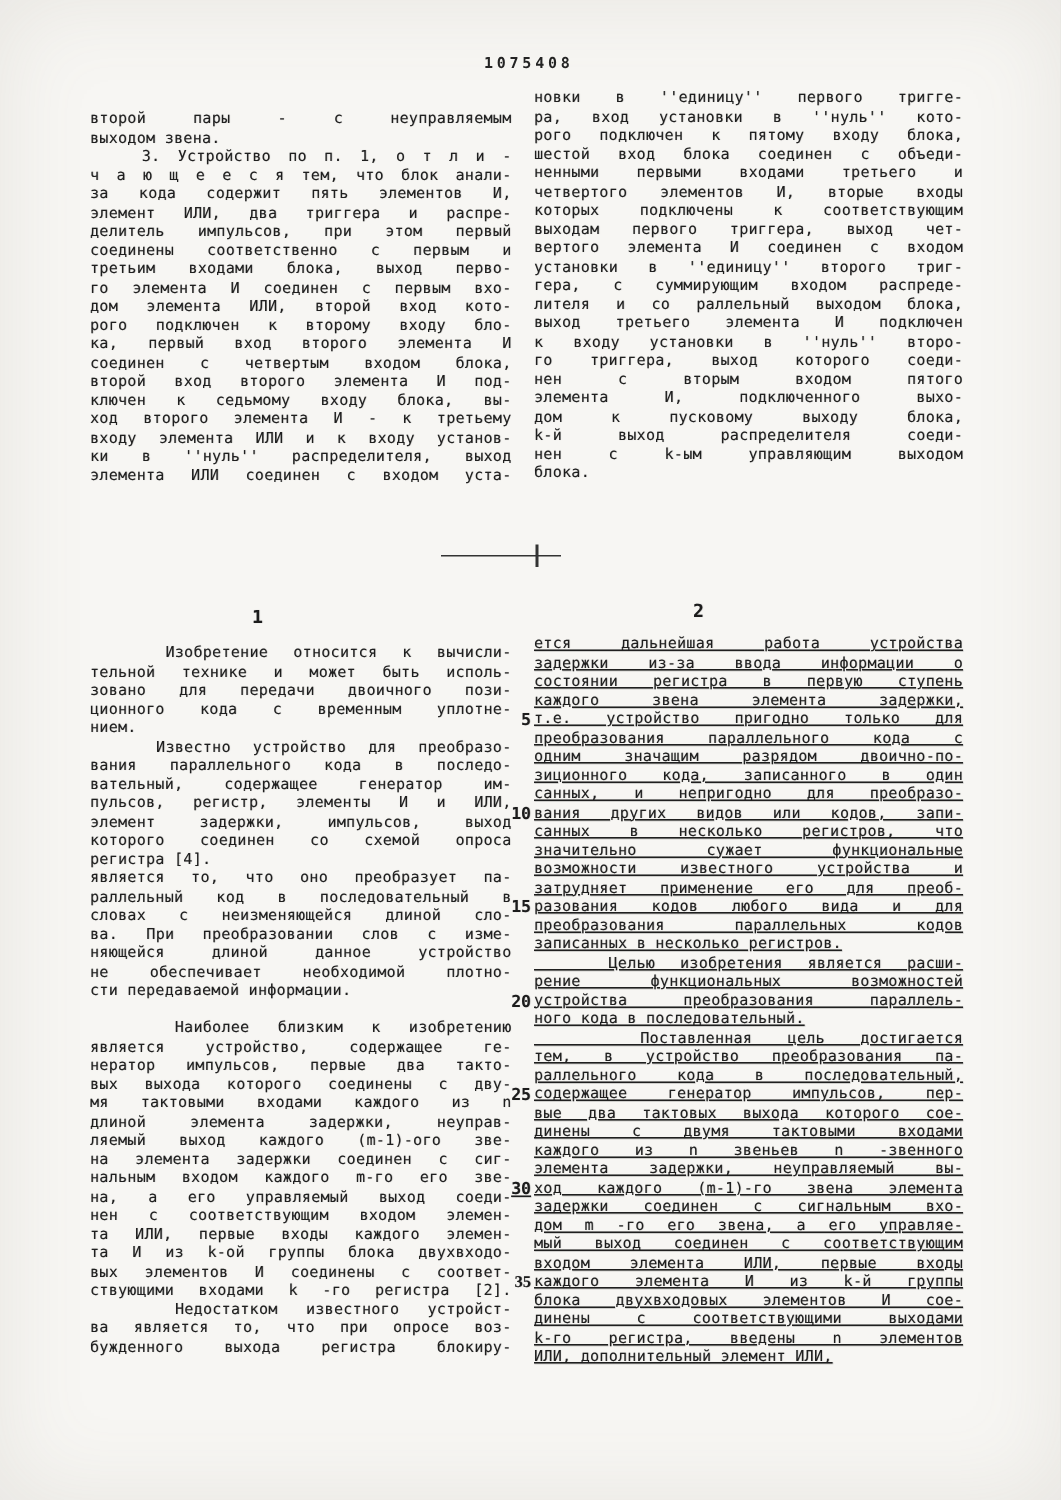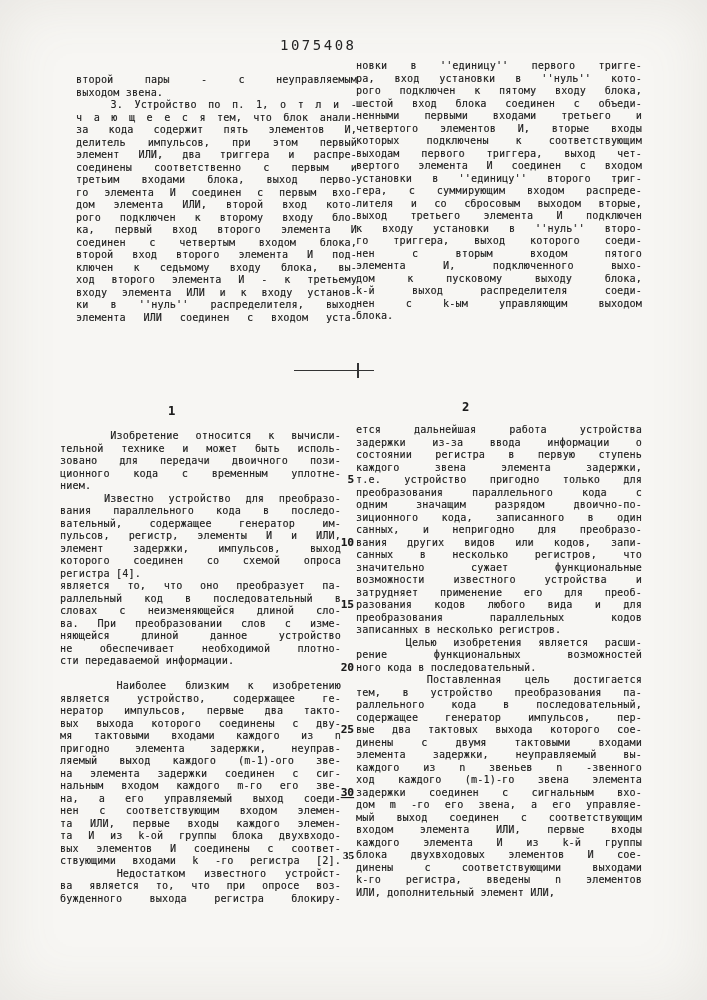--- a/index.html
+++ b/index.html
@@ -5,28 +5,29 @@
   html,body { margin:0; padding:0; background:#e8e6e2; }
   .page {
     position:relative; width:707px; height:1000px;
     background:#f7f6f3;
     font-family:"DejaVu Sans Mono","Liberation Mono",monospace;
     color:#1f1f1f; overflow:hidden;
     box-shadow: inset 0 0 60px rgba(120,115,100,0.12);
   }
   .patent-number {
     position:absolute; left:280px; top:37px; width:145px;
-    font-size:14px; letter-spacing:2.5px;
+    text-align:center; font-size:10px; letter-spacing:2.5px;
     color:#242424;
+    font-weight:bold;
   }
   .col { position:absolute; font-size:10px; }
-  .claims-left  { left:76px;  top:74px;  width:281px; }
+  .claims-left  { left:60px;  top:74px;  width:281px; }
   .claims-right { left:356px; top:60px;  width:286px; }
   .desc-left    { left:60px;  top:430px; width:281px; }
-  .desc-right   { left:356px; top:424px; width:286px; }
+  .desc-right   { left:356px; top:424px; width:286px;text-decoration:underline; }
   .tline {
     min-height:12.5px; line-height:12.5px; height:12.5px;
     text-align:justify; text-align-last:justify;
     letter-spacing:0.2px;
     text-shadow:0.3px 0.3px 0.5px rgba(25,25,25,0.4);
     overflow:visible; white-space:normal;
   }
   .tline.pend { text-align-last:left; }
   .col-number {
     position:absolute; font-size:12px; font-weight:bold;
@@ -58,22 +59,22 @@
 <div class="page">
 
   <div class="patent-number">1075408</div>
 
   <div class="col claims-left">
       <div class="tline">второй пары - с неуправляемым</div>
       <div class="tline pend">выходом звена.</div>
       <div class="tline">&nbsp;&nbsp;&nbsp;3. Устройство по п. 1, о т л и -</div>
       <div class="tline">ч а ю щ е е с я тем, что блок анали-</div>
       <div class="tline">за кода содержит пять элементов И,</div>
+      <div class="tline">элемент ИЛИ, два триггера и распре-</div>
       <div class="tline">делитель импульсов, при этом первый</div>
-      <div class="tline">элемент ИЛИ, два триггера и распре-</div>
       <div class="tline">соединены соответственно с первым и</div>
       <div class="tline">третьим входами блока, выход перво-</div>
       <div class="tline">го элемента И соединен с первым вхо-</div>
       <div class="tline">дом элемента ИЛИ, второй вход кото-</div>
       <div class="tline">рого подключен к второму входу бло-</div>
       <div class="tline">ка, первый вход второго элемента И</div>
       <div class="tline">соединен с четвертым входом блока,</div>
       <div class="tline">второй вход второго элемента И под-</div>
       <div class="tline">ключен к седьмому входу блока, вы-</div>
       <div class="tline">ход второго элемента И - к третьему</div>
@@ -87,21 +88,21 @@
       <div class="tline">ра, вход установки в ''нуль'' кото-</div>
       <div class="tline">рого подключен к пятому входу блока,</div>
       <div class="tline">шестой вход блока соединен с объеди-</div>
       <div class="tline">ненными первыми входами третьего и</div>
       <div class="tline">четвертого элементов И, вторые входы</div>
       <div class="tline">которых подключены к соответствующим</div>
       <div class="tline">выходам первого триггера, выход чет-</div>
       <div class="tline">вертого элемента И соединен с входом</div>
       <div class="tline">установки в ''единицу'' второго триг-</div>
       <div class="tline">гера, с суммирующим входом распреде-</div>
-      <div class="tline">лителя и со сбросовым выходом вторые,</div>
+      <div class="tline">лителя и со раллельный выходом блока,</div>
       <div class="tline">выход третьего элемента И подключен</div>
       <div class="tline">к входу установки в ''нуль'' второ-</div>
       <div class="tline">го триггера, выход которого соеди-</div>
       <div class="tline">нен с вторым входом пятого</div>
       <div class="tline">элемента И, подключенного выхо-</div>
       <div class="tline">дом к пусковому выходу блока,</div>
       <div class="tline">k-й выход распределителя соеди-</div>
       <div class="tline">нен с k-ым управляющим выходом</div>
       <div class="tline pend">блока.</div>
     </div>
@@ -132,21 +133,21 @@
       <div class="tline">ва. При преобразовании слов с изме-</div>
       <div class="tline">няющейся длиной данное устройство</div>
       <div class="tline">не обеспечивает необходимой плотно-</div>
       <div class="tline pend">сти передаваемой информации.</div>
       <div class="tline"></div>
       <div class="tline">&nbsp;&nbsp;&nbsp;Наиболее близким к изобретению</div>
       <div class="tline">является устройство, содержащее ге-</div>
       <div class="tline">нератор импульсов, первые два такто-</div>
       <div class="tline">вых выхода которого соединены с дву-</div>
       <div class="tline">мя тактовыми входами каждого из n</div>
-      <div class="tline">пригодно элемента задержки, неуправ-</div>
+      <div class="tline">длиной элемента задержки, неуправ-</div>
       <div class="tline">ляемый выход каждого (m-1)-ого зве-</div>
       <div class="tline">на элемента задержки соединен с сиг-</div>
       <div class="tline">нальным входом каждого m-го его зве-</div>
       <div class="tline">на, а его управляемый выход соеди-</div>
       <div class="tline">нен с соответствующим входом элемен-</div>
       <div class="tline">та ИЛИ, первые входы каждого элемен-</div>
       <div class="tline">та И из k-ой группы блока двухвходо-</div>
       <div class="tline">вых элементов И соединены с соответ-</div>
       <div class="tline">ствующими входами k -го регистра [2].</div>
       <div class="tline">&nbsp;&nbsp;&nbsp;Недостатком известного устройст-</div>
@@ -167,29 +168,30 @@
       <div class="tline">вания других видов или кодов, запи-</div>
       <div class="tline">санных в несколько регистров, что</div>
       <div class="tline">значительно сужает функциональные</div>
       <div class="tline">возможности известного устройства и</div>
       <div class="tline">затрудняет применение его для преоб-</div>
       <div class="tline">разования кодов любого вида и для</div>
       <div class="tline">преобразования параллельных кодов</div>
       <div class="tline pend">записанных в несколько регистров.</div>
       <div class="tline">&nbsp;&nbsp;&nbsp;Целью изобретения является расши-</div>
       <div class="tline">рение функциональных возможностей</div>
+      <div class="tline">устройства преобразования параллель-</div>
       <div class="tline pend">ного кода в последовательный.</div>
       <div class="tline">&nbsp;&nbsp;&nbsp;Поставленная цель достигается</div>
       <div class="tline">тем, в устройство преобразования па-</div>
       <div class="tline">раллельного кода в последовательный,</div>
       <div class="tline">содержащее генератор импульсов, пер-</div>
       <div class="tline">вые два тактовых выхода которого сое-</div>
       <div class="tline">динены с двумя тактовыми входами</div>
+      <div class="tline">каждого из n звеньев n -звенного</div>
       <div class="tline">элемента задержки, неуправляемый вы-</div>
-      <div class="tline">каждого из n звеньев n -звенного</div>
       <div class="tline">ход каждого (m-1)-го звена элемента</div>
       <div class="tline">задержки соединен с сигнальным вхо-</div>
       <div class="tline">дом m -го его звена, а его управляе-</div>
       <div class="tline">мый выход соединен с соответствующим</div>
       <div class="tline">входом элемента ИЛИ, первые входы</div>
       <div class="tline">каждого элемента И из k-й группы</div>
       <div class="tline">блока двухвходовых элементов И сое-</div>
       <div class="tline">динены с соответствующими выходами</div>
       <div class="tline">k-го регистра, введены n элементов</div>
       <div class="tline pend">ИЛИ, дополнительный элемент ИЛИ,</div>

